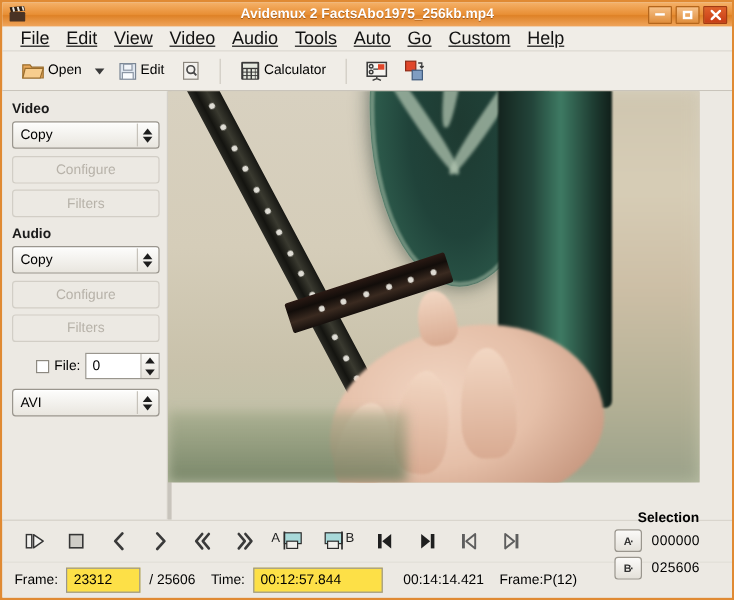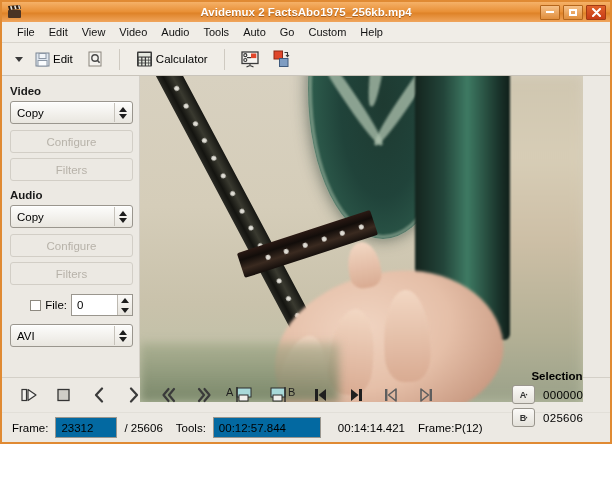--- a/index.html
+++ b/index.html
@@ -9,21 +9,21 @@
   }
   body {
     width: 612px; height: 500px;
     font-family: "Liberation Sans", sans-serif;
     font-size: 11px;
     color: #000000;
     overflow: hidden;
   }
 
   .window {
-    width: 612px; height: 444px;
+    width: 612px; height: 500px;
     border: 2px solid #e08a33;
     background: #ece9e3;
     display: flex;
     flex-direction: column;
     position: relative;
   }
 
   
   .titlebar {
     height: 20px;
@@ -77,24 +77,25 @@
     height: 21px;
     background: #f0ede7;
     border-bottom: 1px solid #d8d4cc;
     display: flex;
     align-items: center;
     padding-left: 8px;
     flex: 0 0 auto;
   }
   .menu-item {
     padding: 2px 7px;
-    font-size: 11px;
+    font-size: 15px;
     color: #121212;
     cursor: default;
     white-space: nowrap;
+    text-decoration: underline;
   }
 
   
   .toolbar {
     height: 33px;
     background: #f0ede7;
     border-bottom: 1px solid #c9c4bb;
     display: flex;
     align-items: center;
     padding-left: 10px;
@@ -406,21 +407,21 @@
     display: flex;
     align-items: center;
     height: 30px;
     padding-left: 10px;
     gap: 7px;
     font-size: 11.5px;
     border-top: 1px solid #e2dfd8;
   }
   .text-field {
     border: 1px solid #9a968e;
-    background: #0369a1;
+    background: #fde047;
     height: 21px;
     display: flex; align-items: center;
     padding: 0 5px;
     font-size: 11.5px;
   }
   #frame-field { width: 62px; }
   #time-field { width: 108px; }
 
   
   .selection-panel {
@@ -499,20 +500,29 @@
     <div class="menu-item">Video</div>
     <div class="menu-item">Audio</div>
     <div class="menu-item">Tools</div>
     <div class="menu-item">Auto</div>
     <div class="menu-item">Go</div>
     <div class="menu-item">Custom</div>
     <div class="menu-item">Help</div>
   </div>
 
   <div class="toolbar">
+    <div class="tb-btn">
+      <span>
+        <svg width="19" height="16" viewBox="0 0 19 16">
+          <path d="M1 3 h6 l1.5 2 H18 v9 H1 Z" fill="#e8a85a" stroke="#9a6d2c" stroke-width="1"></path>
+          <path d="M3 6 h15 l-2.5 8 H1 Z" fill="#f7cd8e" stroke="#9a6d2c" stroke-width="1"></path>
+        </svg>
+      </span>
+      <span>Open</span>
+    </div>
     <div class="tb-arrow"></div>
     <div class="tb-btn">
       <span>
         <svg width="15" height="15" viewBox="0 0 15 15">
           <rect x="1" y="1" width="13" height="13" fill="#dfe6ef" stroke="#7b8694"></rect>
           <rect x="4" y="1.5" width="7" height="5" fill="#f2f5f9" stroke="#8c97a5"></rect>
           <rect x="3" y="8.5" width="9" height="5.5" fill="#fafcfe" stroke="#8c97a5"></rect>
         </svg>
       </span>
       <span>Edit</span>
@@ -752,21 +762,21 @@
         </svg>
       </div>
     </div>
 
     <div class="status-row">
       <span>Frame:</span>
       <span class="text-field" id="frame-field">
         <span>23312</span>
       </span>
       <span>/ 25606</span>
-      <span style="margin-left:6px">Tools:</span>
+      <span style="margin-left:6px">Time:</span>
       <span class="text-field" id="time-field">
         <span>00:12:57.844</span>
       </span>
       <span style="margin-left:10px">00:14:14.421</span>
       <span style="margin-left:6px">Frame:P(12)</span>
     </div>
 
     <div class="selection-panel">
       <div class="selection-title">Selection</div>
       <div class="sel-row">

